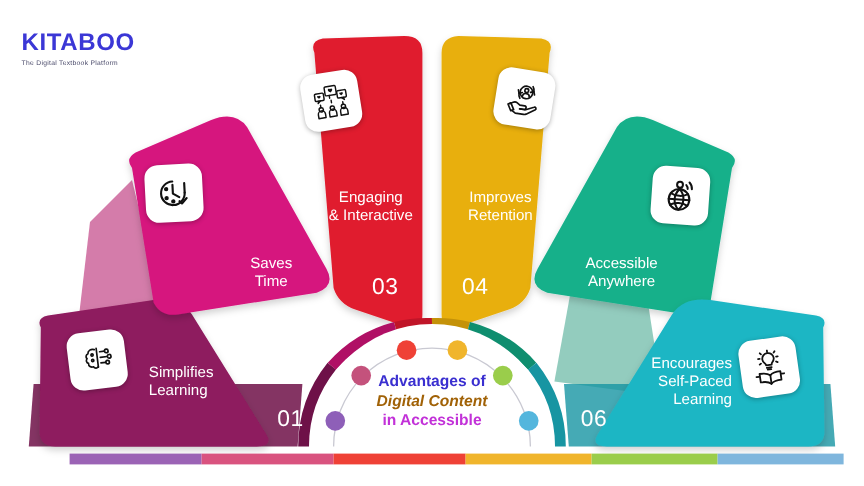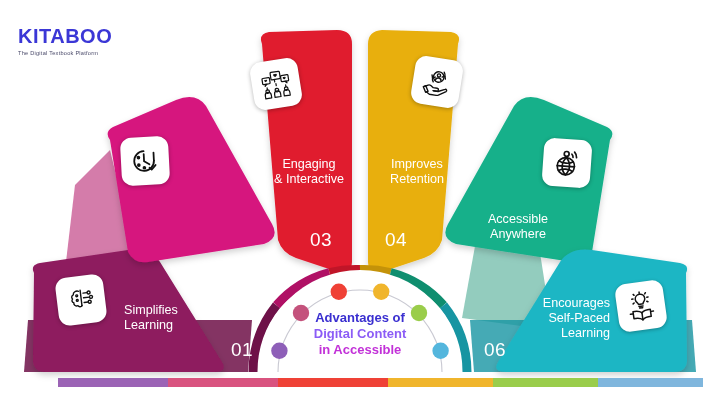--- a/index.html
+++ b/index.html
@@ -51,21 +51,21 @@
 
   
   .center-title {
     position:absolute; text-align:center; width:170px;
     left:275px; top:310px;
     font-family:"Liberation Sans", sans-serif;
     font-weight:bold; font-size:13px; line-height:16px;
     pointer-events:none;
   }
   .center-title .l1 { color:#3a2fd0; }
-  .center-title .l2 { color:#8b5cf6; }
+  .center-title .l2 { color:#a16207;font-style:italic; }
   .center-title .l3 { color:#c231d8; }
 </style>
 </head>
 <body>
 
 <div id="stage">
 
   <div class="logo-wrap">
     <div class="logo-word">KITABOO</div>
     <div class="logo-tag">The Digital Textbook Platform</div>
@@ -162,20 +162,22 @@
       <rect x="388" y="378" width="105" height="9" fill="#f0b52c"></rect>
       <rect x="493" y="378" width="105" height="9" fill="#9acd4b"></rect>
       <rect x="598" y="378" width="105" height="9" fill="#7fb6dd"></rect>
     </g>
   </svg>
 
   <div class="seg-label" style="left:124px; top:303px; width:92px;">Simplifies
 Learning</div>
   <div class="seg-num" style="left:204px; top:339px;margin-left:27px;">01</div>
 
+  <div class="seg-label" style="left:186px; top:212px; width:80px; text-align:center;">Saves
+Time</div>
   <div class="seg-num" style="left:245px; top:270px;">02</div>
 
   <div class="seg-label" style="left:268px; top:157px; width:82px; text-align:center;">Engaging
 &amp; Interactive</div>
   <div class="seg-num" style="left:310px; top:229px;">03</div>
 
   <div class="seg-label" style="left:376px; top:157px; width:82px; text-align:center;">Improves
 Retention</div>
   <div class="seg-num" style="left:385px; top:229px;">04</div>
 

